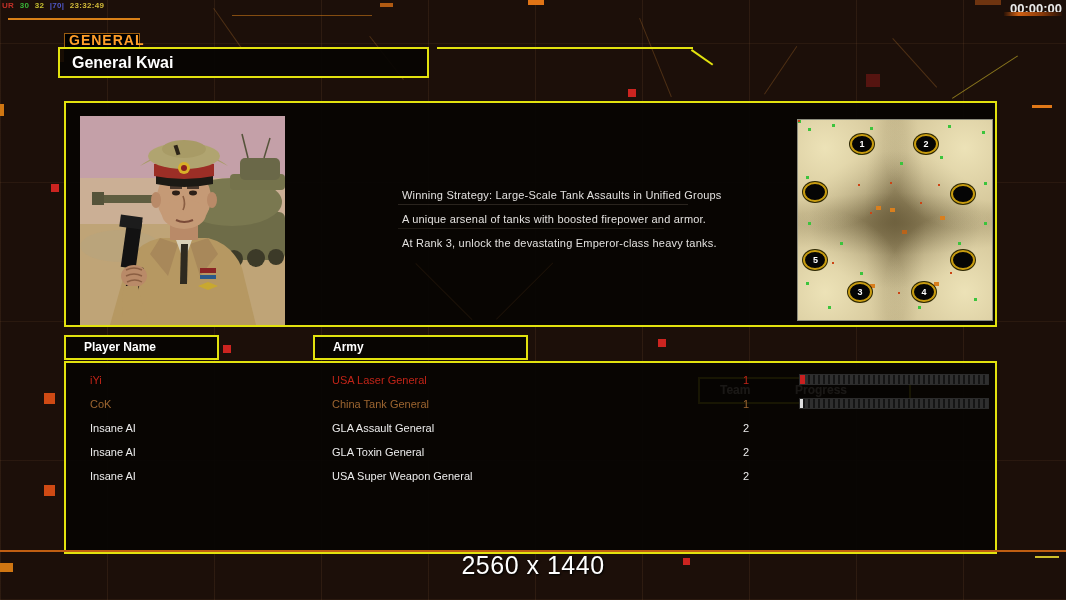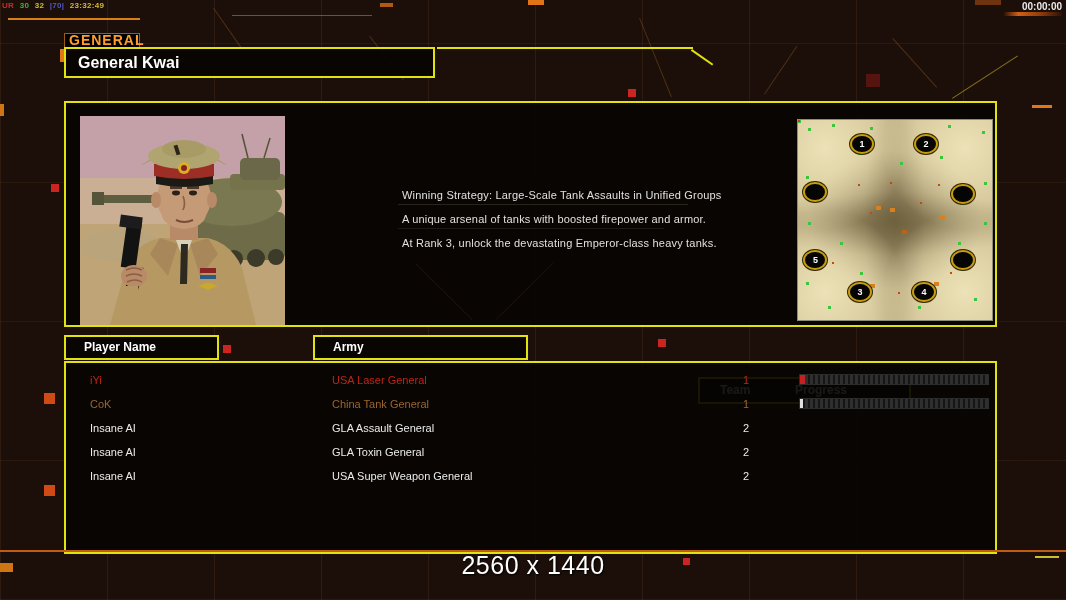--- a/index.html
+++ b/index.html
@@ -9,29 +9,29 @@
   .grid{position:absolute;inset:0;pointer-events:none;
     background-image:
       repeating-linear-gradient(90deg, rgba(165,112,70,.13) 0 1px, transparent 1px 107px),
       repeating-linear-gradient(0deg,  rgba(165,112,70,.10) 0 1px, transparent 1px 139px);}
   .sq{position:absolute;}
   .hline{position:absolute;}
   .diag{position:absolute;height:1px;background:rgba(205,130,50,.28);transform-origin:0 0;}
   
   .debug{position:absolute;left:2px;top:1px;font-size:8px;font-weight:bold;letter-spacing:.3px;}
   .debug span{margin-right:3px;}
-  .timer{position:absolute;right:4px;top:1px;font-size:10px;font-weight:bold;color:#e9e9e9;padding-left:41px;}
+  .timer{position:absolute;right:4px;top:1px;font-size:13px;font-weight:bold;color:#e9e9e9;padding-left:41px;}
   .timerbar{position:absolute;left:1004px;top:12px;width:58px;height:4px;
     background:linear-gradient(90deg,#2a1206,#d06014 25%,#8a3a0a 65%,#2a1206);}
   
   .ybox{position:absolute;border:2px solid #e2e20e;background:rgba(6,4,2,.92);box-sizing:border-box;}
   .tab{position:absolute;left:64px;top:33px;width:76px;height:15px;background:#000000;
        border:1px solid #9a5c10;box-sizing:border-box;color:#ff9e2a;font-size:14px;
        font-weight:bold;letter-spacing:1px;line-height:13px;padding-left:4px;}
-  .titlebox{left:64px;top:47px;width:371px;height:31px;}
+  .titlebox{left:58px;top:47px;width:371px;height:31px;}
   .titlebox .t{position:absolute;left:12px;top:0;line-height:27px;color:#ffffff;
                font-size:16px;font-weight:bold;}
   
   .infobox{left:64px;top:101px;width:933px;height:226px;}
   .portrait{position:absolute;left:14px;top:13px;width:205px;height:209px;background:#000;}
   .strategy{position:absolute;left:336px;top:86px;color:#e2e0de;font-size:11px;letter-spacing:.2px;}
   .strategy p{margin:0 0 11px 0;line-height:13px;}
   .mini{position:absolute;left:731px;top:16px;width:196px;height:202px;border:1px solid #8d8d7d;
         box-sizing:border-box;background-color:#cfc093;
         background-image:

